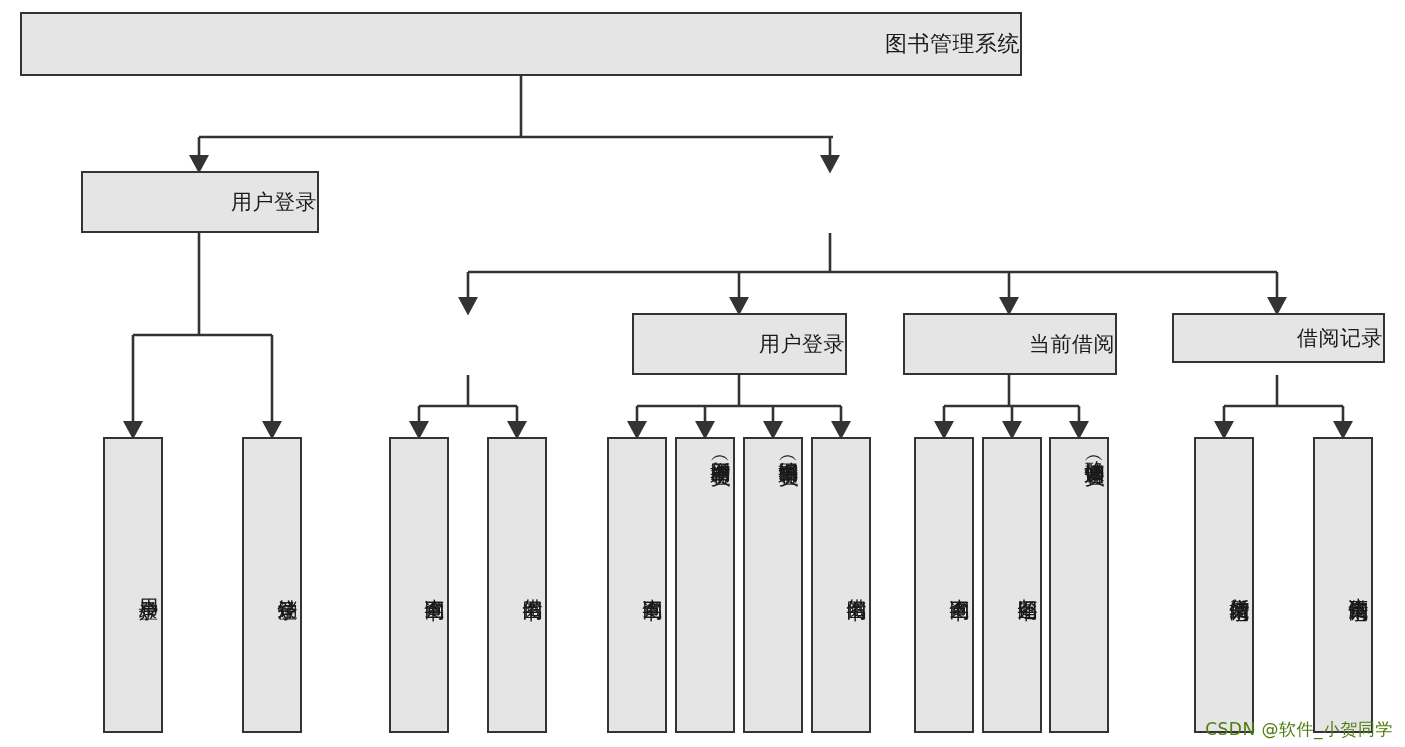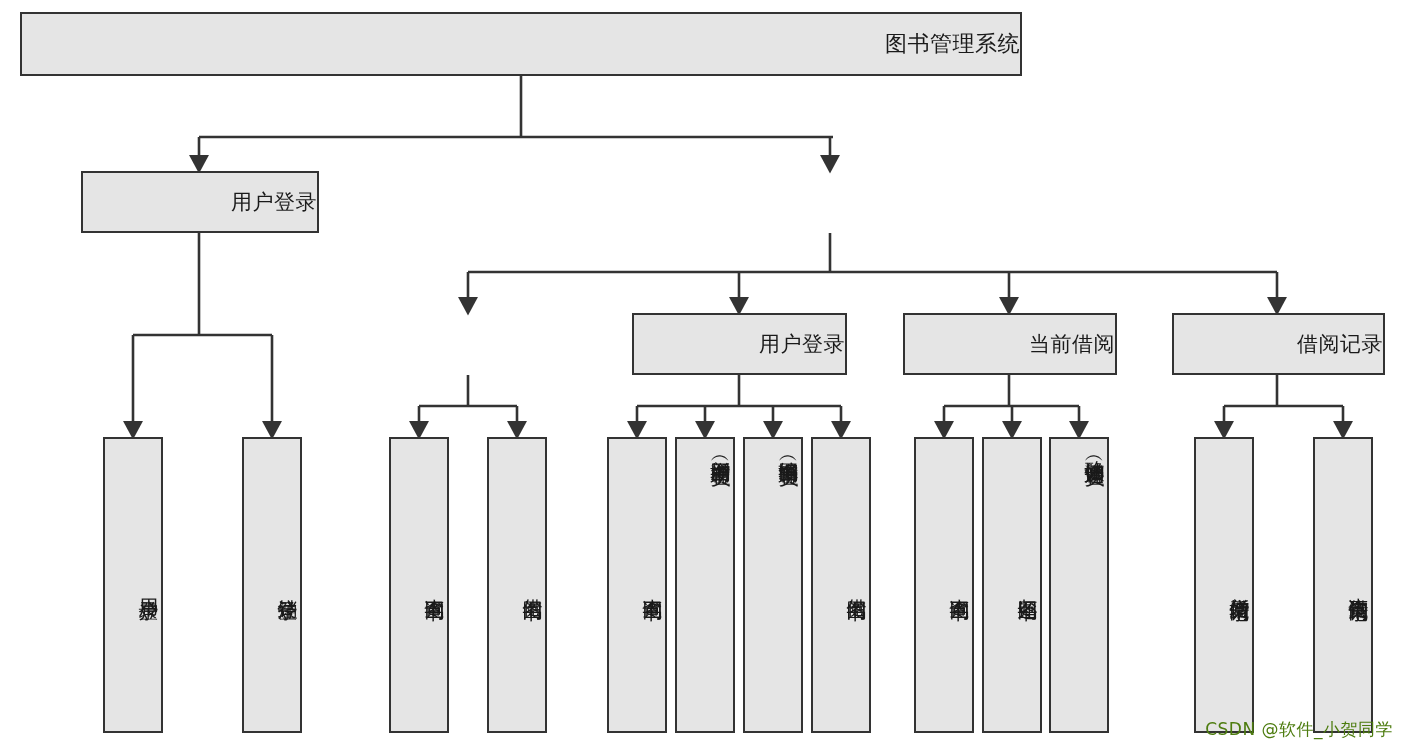--- a/index.html
+++ b/index.html
@@ -142,21 +142,21 @@
 
 
   <div class="node" style="left:632px; top:313px; width:215px; height:62px;">
     <span class="node-label">用户登录</span>
   </div>
 
   <div class="node" style="left:903px; top:313px; width:214px; height:62px;">
     <span class="node-label">当前借阅</span>
   </div>
 
-  <div class="node" style="left:1172px; top:313px; width:213px; height:62px;">
+  <div class="node" style="left:1172px; top:313px; width:213px; height:50px;">
     <span class="node-label">借阅记录</span>
   </div>
 
   <div class="node leaf centered-text" style="left:103px; top:437px; width:60px; height:296px;">
     <span class="node-label">用户登录</span>
   </div>
 
   <div class="node leaf centered-text" style="left:242px; top:437px; width:60px; height:296px;">
     <span class="node-label">注销登录</span>
   </div>

